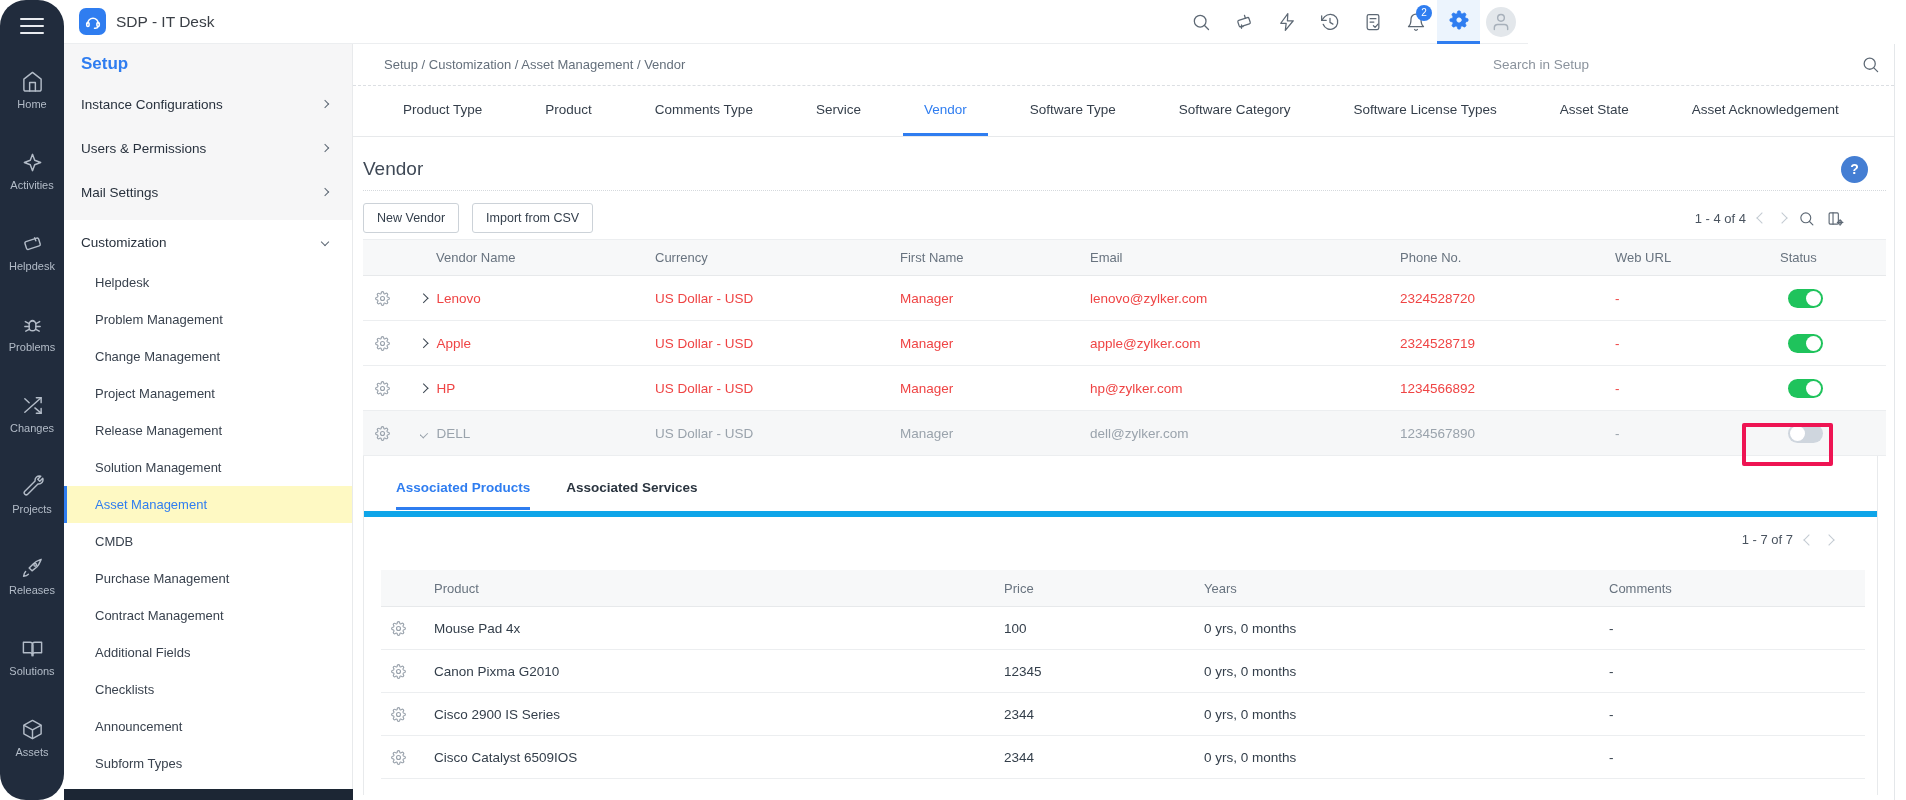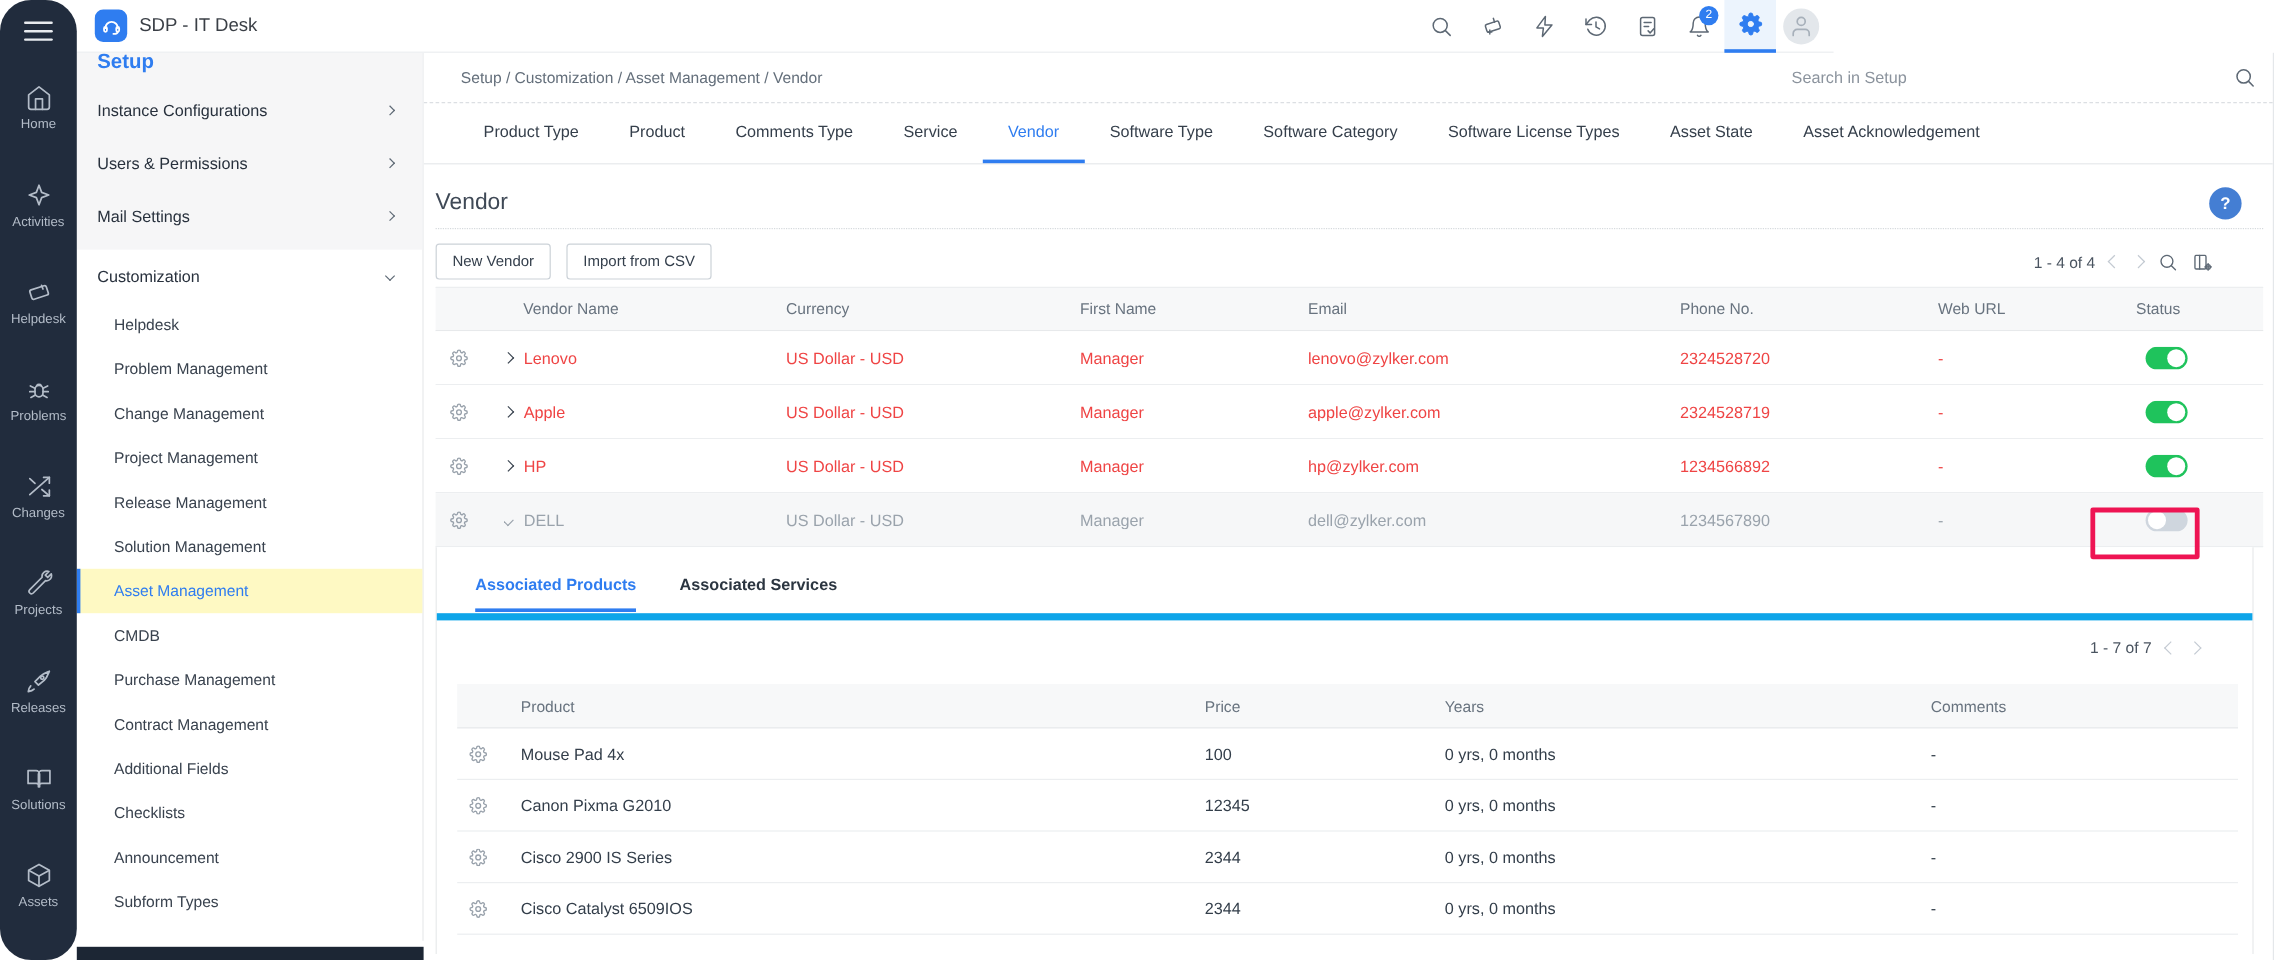--- a/index.html
+++ b/index.html
@@ -27,21 +27,21 @@
   .tb-ic{width:43px;height:44px;display:flex;align-items:center;justify-content:center;color:#5d6874;position:relative;cursor:pointer;}
   .tb-ic svg{width:20px;height:20px;stroke-width:1.5;}
   .tb-ic.active{background:#ecf4fd;border-bottom:3px solid #2f7df0;}
   .badge{position:absolute;top:5px;right:5px;min-width:16px;height:16px;border-radius:8px;background:#2f7df0;
          color:#fff;font-size:10px;display:flex;align-items:center;justify-content:center;padding:0 3px;}
   .avatar{width:30px;height:30px;border-radius:50%;background:#e3e7eb;margin:0 12px 0 6px;
           display:flex;align-items:center;justify-content:center;color:#a7b0ba;cursor:pointer;}
   .avatar svg{width:20px;height:20px;stroke-width:1.7;}
 
   
-  .sidebar{position:absolute;left:64px;top:28px;width:289px;height:756px;background:#fff;
+  .sidebar{position:absolute;left:64px;top:40px;width:289px;height:756px;background:#fff;
            border-right:1px solid #e8eaec;z-index:3;}
   .sb-top{background:#f6f6f7;padding-bottom:6px;}
   .sb-title{font-size:17px;font-weight:700;color:#2f7df0;padding:14px 0 8px 17px;}
   .sb-item{height:44px;display:flex;align-items:center;padding:0 24px 0 17px;font-size:13.5px;color:#28313d;cursor:pointer;}
   .sb-item .sp{flex:1;}
   .sb-sub{height:37px;display:flex;align-items:center;padding-left:28px;font-size:13px;color:#39424e;cursor:pointer;border-left:3px solid transparent;}
   .sb-sub.active{background:#fef9c3;border-left:3px solid #2f7df0;color:#2f7df0;}
   .sb-strip{position:absolute;left:64px;bottom:0;width:289px;height:11px;background:#1c2634;z-index:6;}
 
   
@@ -55,21 +55,21 @@
   .main{position:absolute;left:353px;top:44px;width:1541px;height:756px;background:#fff;}
   .gutter{position:absolute;left:1894px;top:44px;width:12px;height:756px;background:#fff;border-left:1px solid #e4e7ea;}
 
   .crumbrow{height:42px;display:flex;align-items:center;border-bottom:1px dashed #dcdfe3;padding:0 14px 0 10px;}
   .breadcrumb{font-size:13px;color:#646f7b;cursor:pointer;margin-left:21px;}
   .setup-search{margin-left:auto;display:flex;align-items:center;gap:10px;}
   .setup-search input{border:none;outline:none;width:360px;font-size:13.5px;color:#39424e;font-family:inherit;}
   .setup-search input::placeholder{color:#8b939d;}
   .setup-search svg{width:19px;height:19px;color:#5d6874;stroke-width:1.6;cursor:pointer;}
 
-  .tabsrow{height:51px;display:flex;align-items:stretch;border-bottom:1px solid #e7e9eb;padding-left:29px;}
+  .tabsrow{height:51px;display:flex;align-items:stretch;border-bottom:1px solid #e7e9eb;padding-left:29px;gap:21px;}
   .tab{padding:0 21px;font-size:13.5px;color:#353f4b;display:flex;align-items:center;cursor:pointer;border-bottom:3px solid transparent;}
   .tab.active{color:#2f7df0;border-bottom:3px solid #2f7df0;}
 
   .page{padding:0 8px 0 10px;}
   .titlerow{margin-top:17px;height:30px;display:flex;align-items:center;}
   .pgtitle{font-size:19px;color:#3f4956;}
   .help{margin-left:auto;margin-right:18px;width:27px;height:27px;border-radius:50%;background:#447ed3;color:#fff;
         font-size:14px;font-weight:700;display:flex;align-items:center;justify-content:center;cursor:pointer;}
   .dotline{border-bottom:1px dotted #d5d9dd;margin-top:6px;}
 

